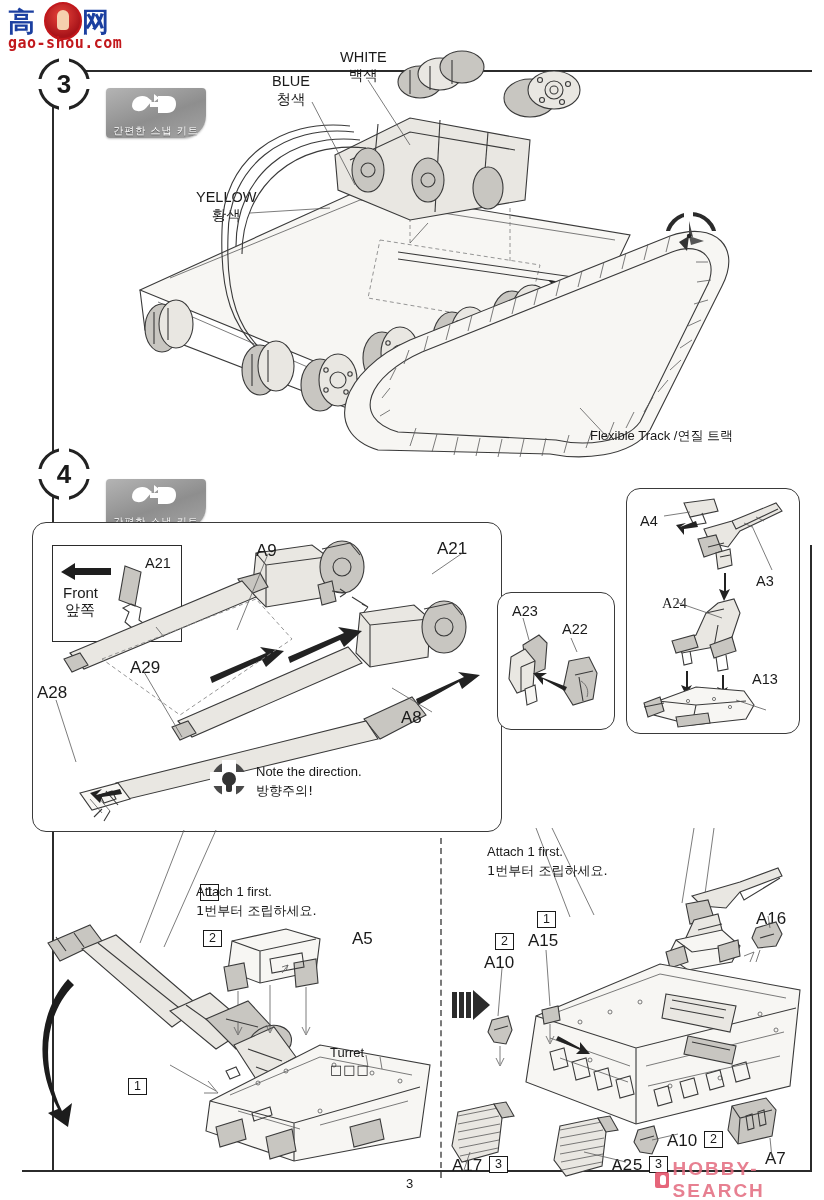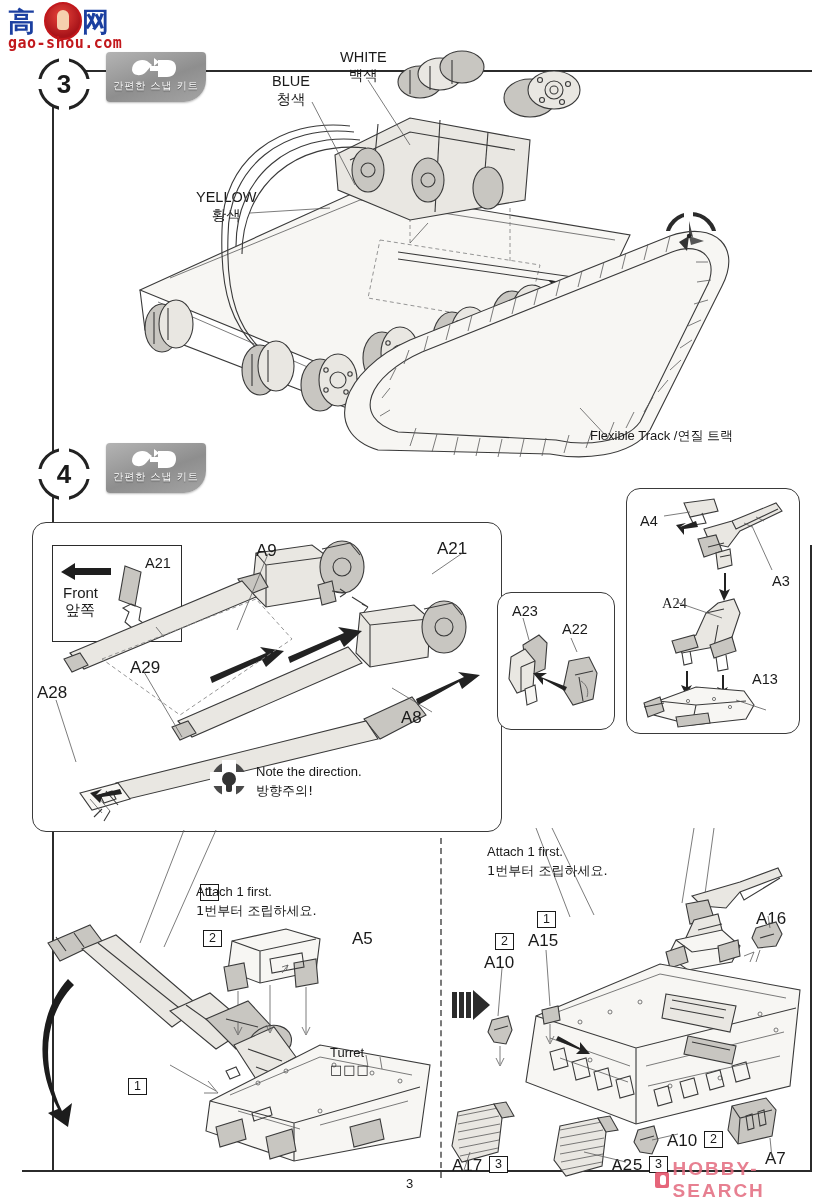--- a/index.html
+++ b/index.html
@@ -43,21 +43,21 @@
   .step-num:before{content:"";position:absolute;left:-4px;top:18px;width:54px;height:10px;
             background:#fff;}
   .step-num:after{content:"";position:absolute;left:18px;top:-4px;width:10px;height:54px;
             background:#fff;}
   .step-num span{position:relative;z-index:2;}
 
   .snapbadge{position:absolute;width:100px;height:50px;
      background:linear-gradient(160deg,#b4b4b4,#8e8e8e 55%,#a5a5a5);
      border-radius:4px 4px 22px 4px;box-shadow:0 1px 2px rgba(0,0,0,.25);
      display:flex;flex-direction:column;align-items:center;justify-content:flex-end;
-     padding-bottom:9px;box-sizing:border-box;}
+     padding-bottom:0;box-sizing:border-box;margin-top:36px;}
   .snapbadge .glyph{position:absolute;left:22px;top:4px;width:56px;height:26px;}
   .snapbadge .ko{font-size:10px;color:#fff;letter-spacing:1px;
      text-shadow:0 1px 1px rgba(0,0,0,.45);font-family:"DejaVu Sans",sans-serif;}
 
   
   .panel{position:absolute;border:1.4px solid #3a3a3a;border-radius:14px;background:#fff;}
   .inset{position:absolute;border:1.6px solid #2b2b2b;background:#fff;}
 
   
   .lab{position:absolute;font-size:14.5px;color:#1a1a1a;white-space:nowrap;line-height:1.25;}
@@ -455,21 +455,21 @@
     <path class="pt-d" d="M8 208 L24 202 L28 216 L12 222 Z"></path>
     <path class="ln" d="M8 212 L28 208"></path>
     <path class="pt-d" d="M40 222 L72 218 L74 228 L42 232 Z"></path>
     <g class="ln-t">
         <circle cx="52" cy="206" r="1.6"></circle>
         <circle cx="78" cy="204" r="1.6"></circle>
         <circle cx="94" cy="212" r="1.6"></circle>
       </g>
   </svg>
   <div class="lab" style="left:640px;top:512px;">A4</div>
-  <div class="lab" style="left:756px;top:572px;margin-left:16px;">A3</div>
+  <div class="lab" style="left:756px;top:572px;">A3</div>
   <div class="lab" style="left:662px;top:594px;font-family:Liberation Serif, serif;">A24</div>
   <div class="lab" style="left:752px;top:670px;">A13</div>
   <svg style="position:absolute;left:626px;top:488px;pointer-events:none;" width="172" height="244" viewBox="0 0 172 244">
     <path class="ln-t" d="M38 28 L64 24"></path>
     <path class="ln-t" d="M146 82 L126 38"></path>
     <path class="ln-t" d="M50 114 L96 130"></path>
     <path class="ln-t" d="M140 222 L110 212"></path>
   </svg>
 
   <div class="vdash" style="left:440px;top:838px;height:340px;"></div>

